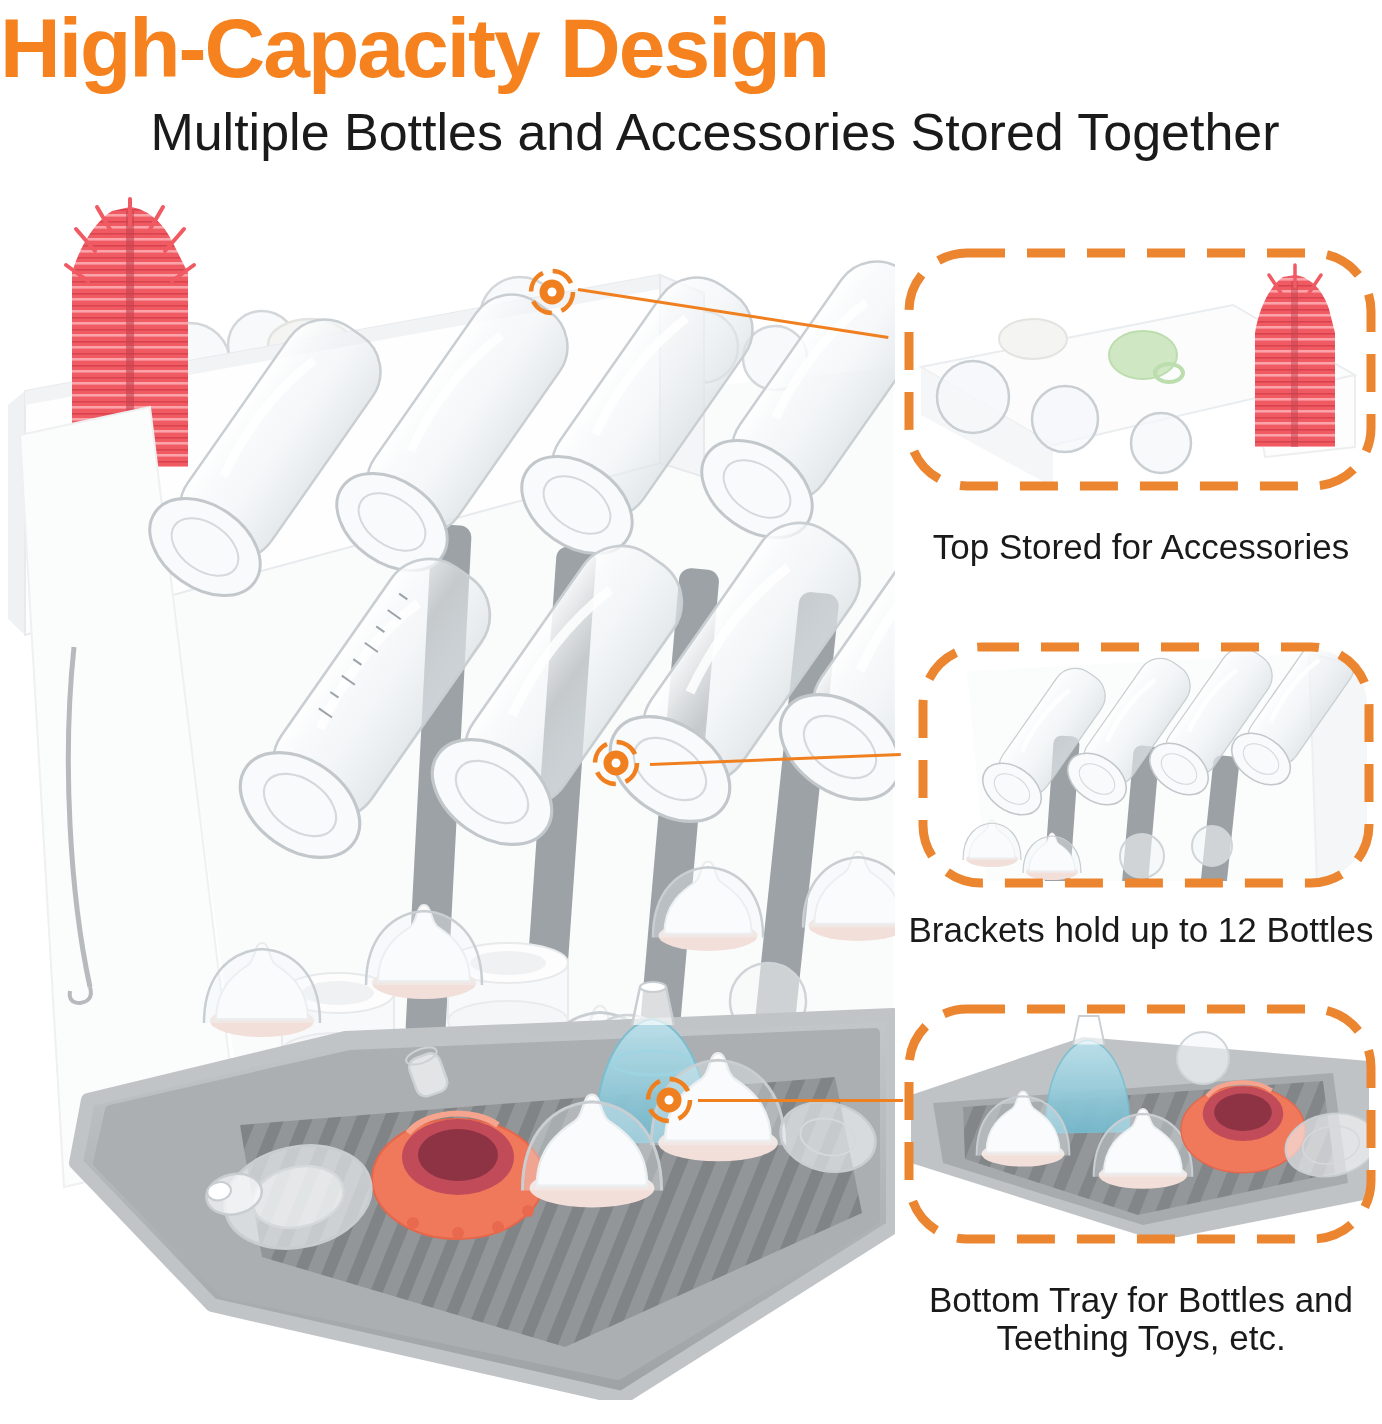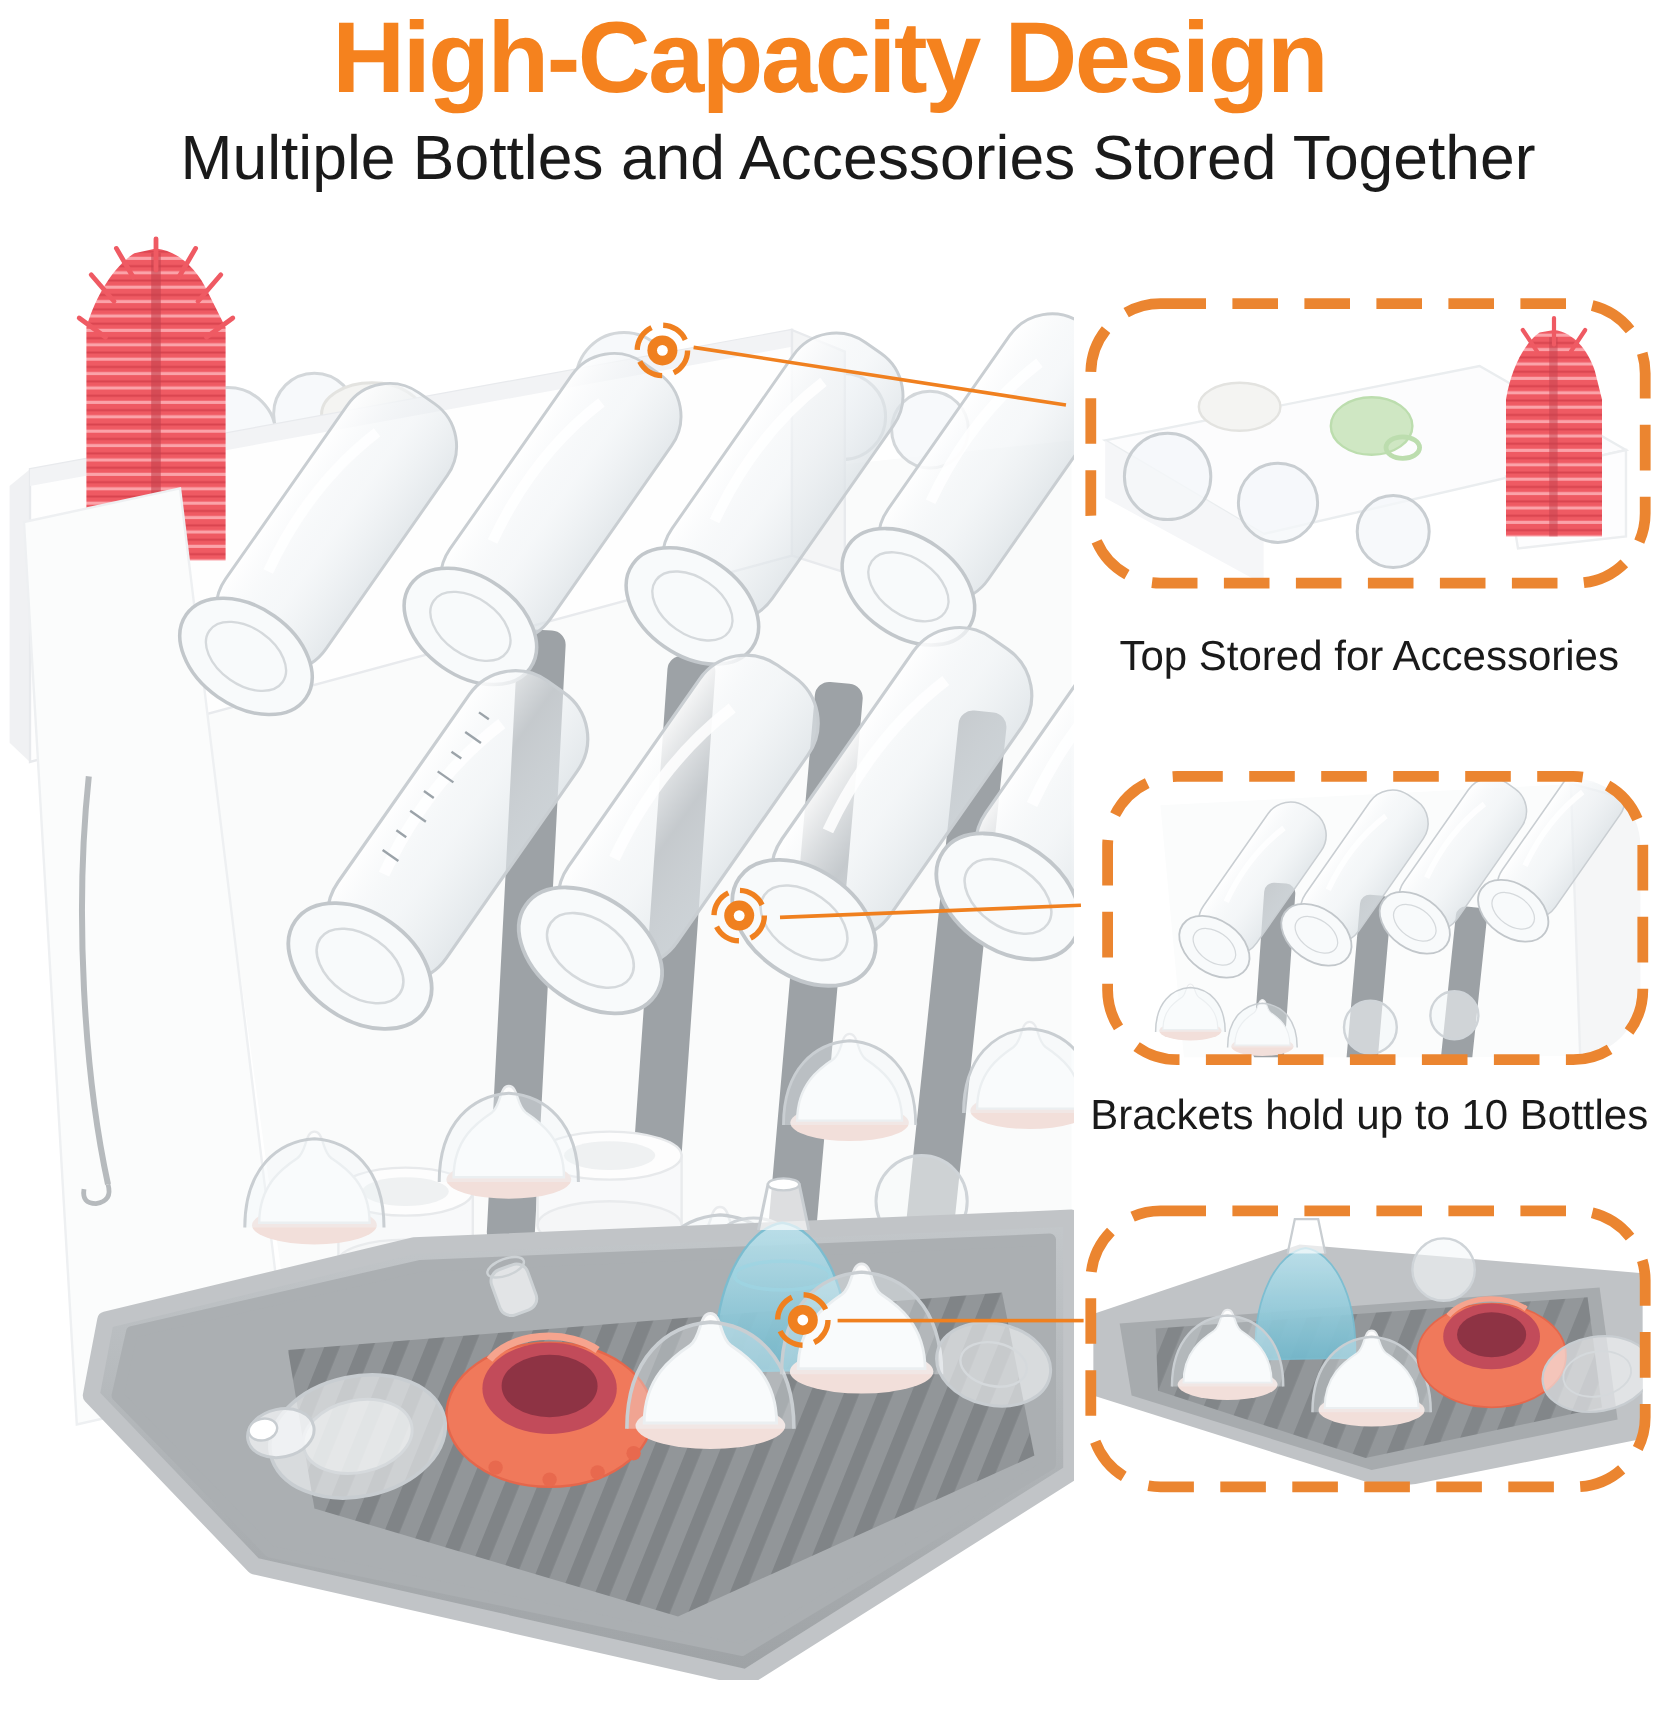--- a/index.html
+++ b/index.html
@@ -1,18 +1,18 @@
 <!DOCTYPE html>
 <html style="--accent-orange: #F5821E; --dash-orange: #EB8530; --marker-orange: #F0801F; --text-dark: #1A1A1A; --brush-red: #EF5A63; --pacifier-green: #CFE7C3; --tray-gray: #ABAFB2; --tray-rib-gray: #7C8083; --bottle-blue: #8FCBDC; --teether-coral: #F0795B; --nipple-pink: #F2DFDA;"><head>
 <meta charset="utf-8">
 <style>
   html,body{margin:0;padding:0;background:#fff;}
   .canvas{position:relative;width:1382px;height:1424px;background:#fff;overflow:hidden;
           font-family:"Liberation Sans",sans-serif;}
-  .title{position:absolute;top:0px;left:0;width:100%;text-align:center;
+  .title{position:absolute;top:0px;left:0;width:100%;text-align:left;
          font-size:84px;font-weight:700;letter-spacing:-2px;color:var(--accent-orange,#F5821E);}
   .subtitle{position:absolute;top:102px;left:0;width:100%;text-align:center;
             font-size:52px;font-weight:400;color:var(--text-dark,#1A1A1A);letter-spacing:0px;padding-left:24px;}
   .photo{position:absolute;left:0;top:195px;width:895px;height:1205px;}
   .frame{position:absolute;}
   .frame svg{display:block;}
   .callout-label{position:absolute;left:900px;width:482px;text-align:center;
                  font-size:35px;line-height:38px;color:var(--text-dark,#1A1A1A);}
   .lbl1{top:528px;}
   .lbl2{top:911px;}
@@ -278,21 +278,21 @@
         <use href="#bt" transform="translate(344,118) rotate(35) scale(0.52)"></use>
         <use href="#cap" transform="translate(75,205) scale(0.5)"></use>
         <use href="#cap" transform="translate(135,218) scale(0.5)"></use>
         <circle cx="225" cy="215" r="22" fill="#F4F7F9" fill-opacity="0.6" stroke="#CFD4D8" stroke-width="2"></circle>
         <circle cx="295" cy="205" r="20" fill="#F4F7F9" fill-opacity="0.6" stroke="#CFD4D8" stroke-width="2"></circle>
       </g>
       <rect class="dash-frame" x="6" y="6" width="446" height="236" rx="58" fill="none" stroke="var(--dash-orange,#EB8530)" stroke-width="9" stroke-dasharray="38 22"></rect>
     </svg>
   </div>
   <div class="callout-label lbl2">
-    <div>Brackets hold up to 10 Bottles</div>
+    <div>Brackets hold up to 12 Bottles</div>
   </div>
 
   <div class="frame" style="left:903px;top:1003px;">
     <svg width="474" height="242" viewBox="0 0 474 242">
       <defs>
           <clipPath id="clip3">
             <rect x="8" y="8" width="458" height="226" rx="56"></rect>
           </clipPath>
         </defs>
       <g clip-path="url(#clip3)">
@@ -313,14 +313,18 @@
           <path d="M-50,-30 A55 35 0 0 1 40,-38" stroke="#F6A48E" stroke-width="6" fill="none"></path>
         </g>
         <g transform="translate(428,142) rotate(-10) scale(0.62)">
           <ellipse cx="0" cy="0" rx="74" ry="50" fill="#F7F9FA" fill-opacity="0.6" stroke="#C8CDD1" stroke-width="3"></ellipse>
           <ellipse cx="0" cy="0" rx="46" ry="30" fill="none" stroke="#D5D9DC" stroke-width="2.5"></ellipse>
         </g>
       </g>
       <rect class="dash-frame" x="6" y="6" width="462" height="230" rx="58" fill="none" stroke="var(--dash-orange,#EB8530)" stroke-width="9" stroke-dasharray="38 22"></rect>
     </svg>
   </div>
+  <div class="callout-label lbl3">
+    <div>Bottom Tray for Bottles and</div>
+    <div>Teething Toys, etc.</div>
+  </div>
 
 </div>
 
 </body></html>

